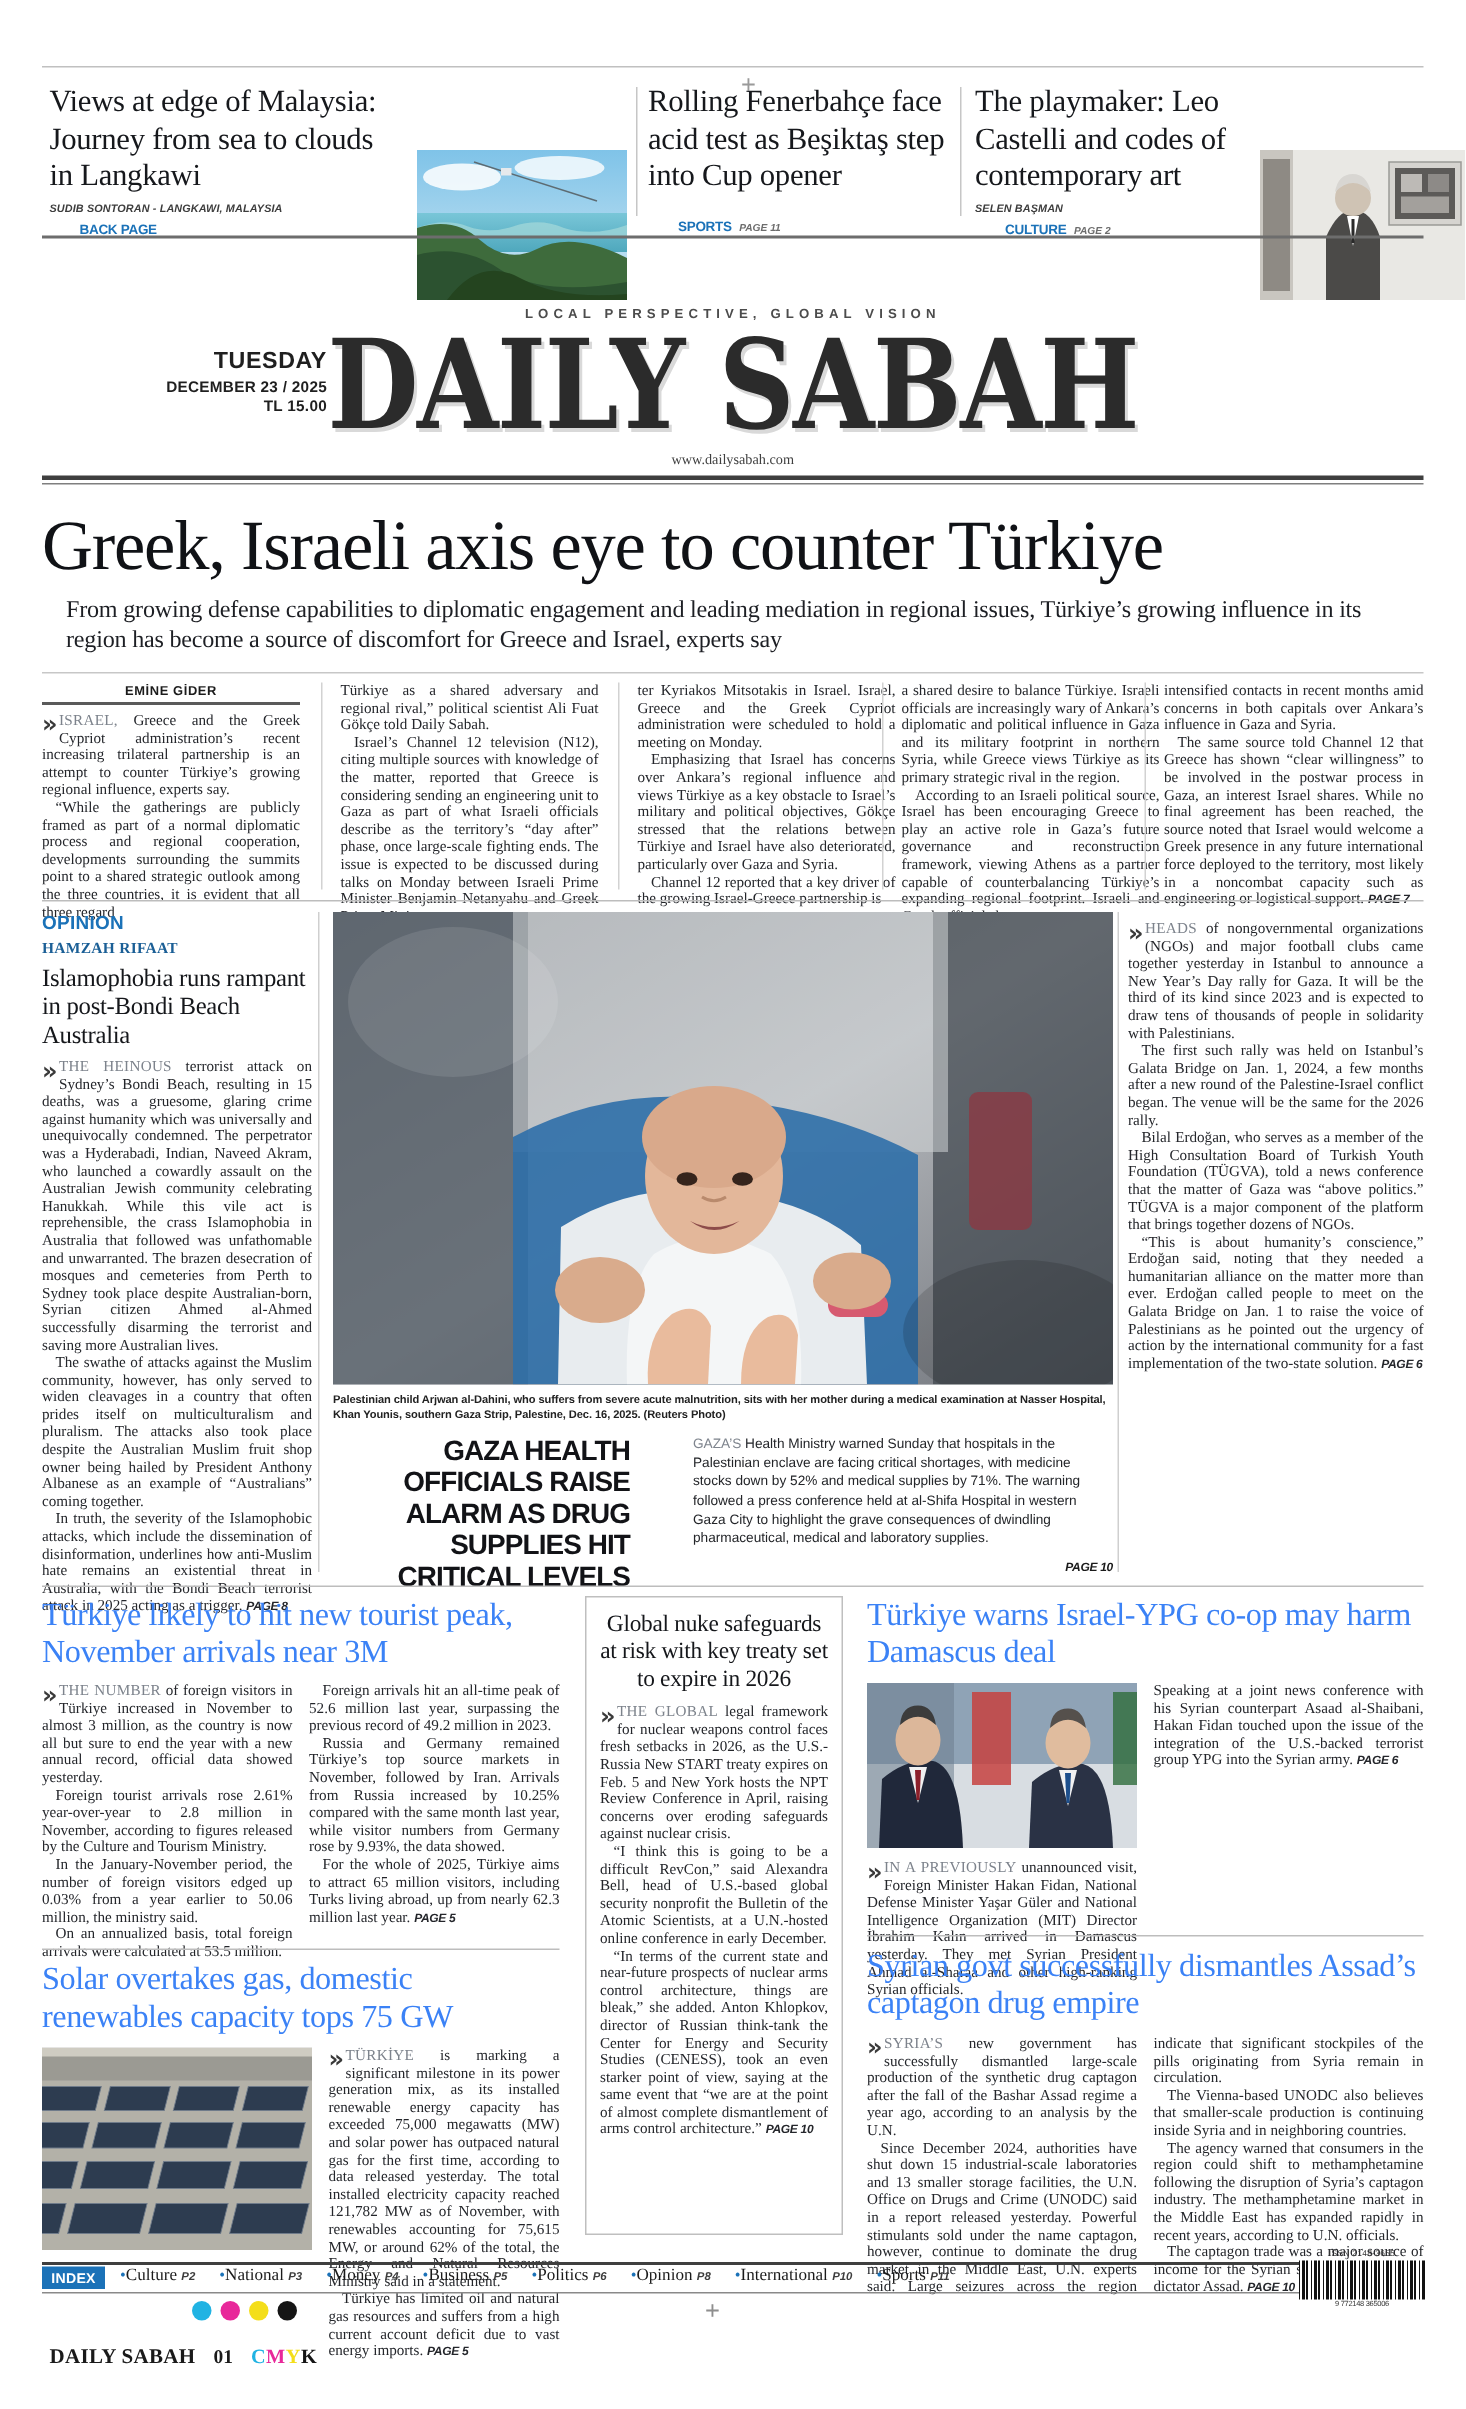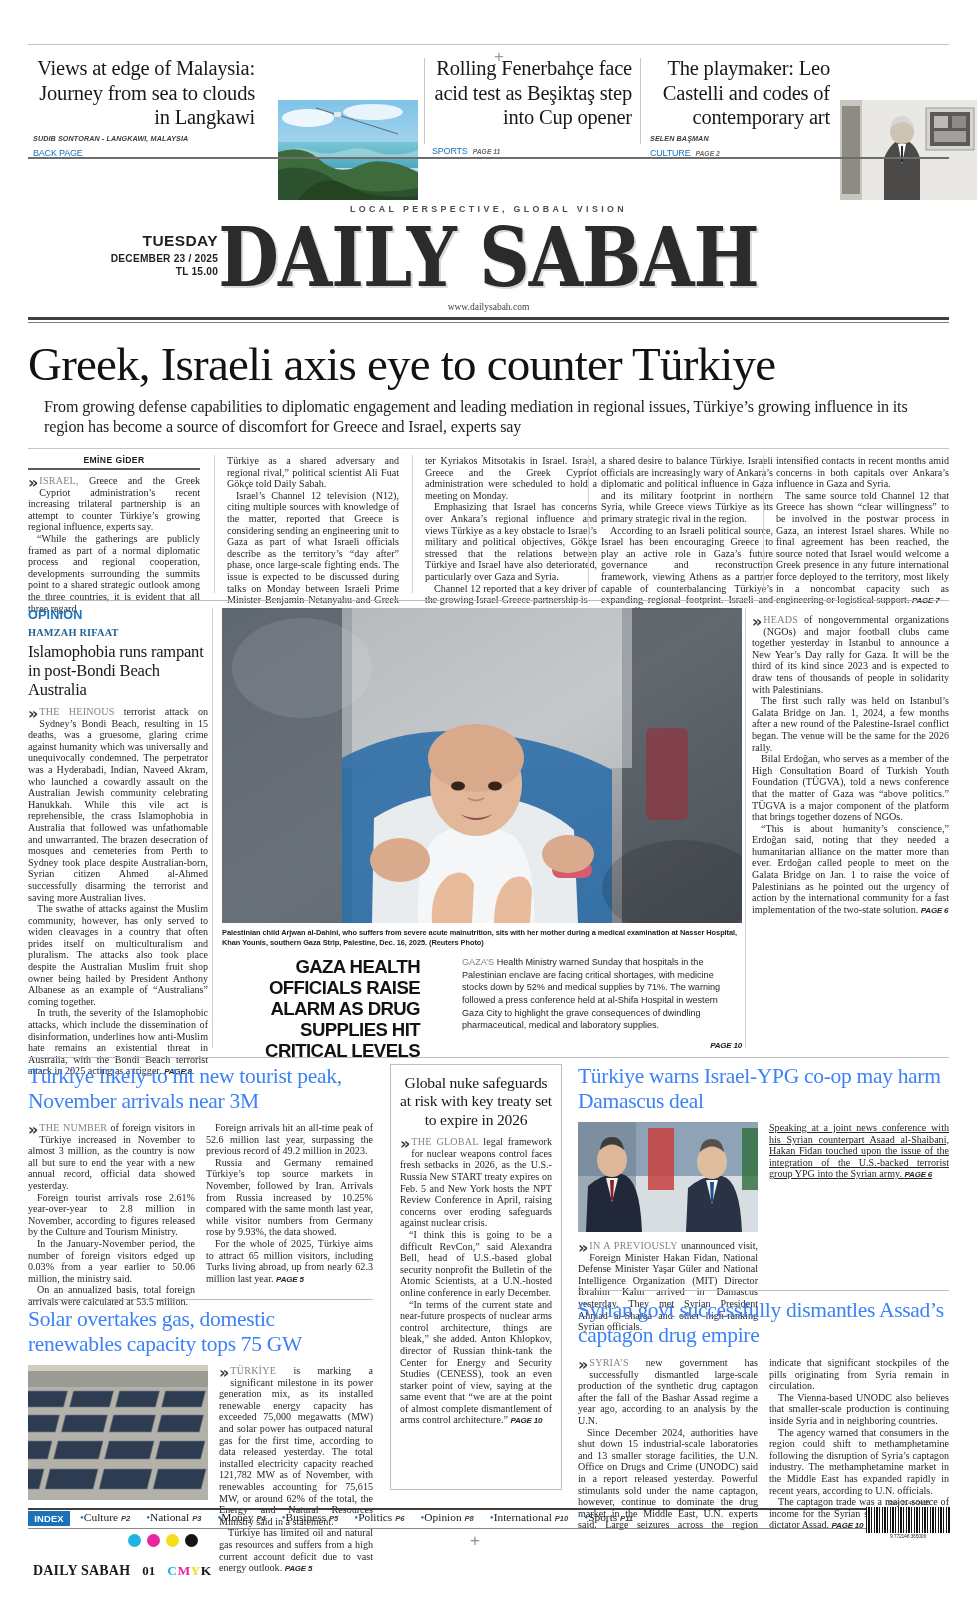--- a/index.html
+++ b/index.html
@@ -32,30 +32,30 @@
 
   
   .teaser-wrap { position:absolute; left:28px; top:44px; width:921px; height:115px; }
   .teaser-top-line { position:absolute; left:0; top:0; width:921px; height:1px; background:#c0c0c0; }
   .teaser-bot-line { position:absolute; left:0; top:113px; width:921px; height:2px; background:#6d6d6d; }
   .teaser-plus { position:absolute; left:466px; top:4px; font-size:17px; color:#9a9a9a;
                  font-family:"Liberation Sans", sans-serif; line-height:1; }
   .teaser { position:absolute; top:12px; }
   .teaser h3 {
     margin:0; font-weight:normal; font-size:20.5px; line-height:24.5px;
-    font-family:"Liberation Serif", serif; color:#16181c; letter-spacing:-.2px;text-align:right;
+    font-family:"Liberation Serif", serif; color:#16181c; letter-spacing:-.2px;
   }
   .teaser .byline {
     font-family:"Liberation Sans", sans-serif; font-size:7.2px; font-style:italic;
     font-weight:bold; color:#3d3d3d; letter-spacing:.1px; margin-top:4px;
   }
   .teaser .secline { margin-top:5px; display:flex; align-items:baseline; gap:5px; }
   .teaser .sec {
-    font-family:"Liberation Sans", sans-serif; font-weight:normal; font-size:9px;
-    color:#1b72b8; letter-spacing:-.2px;
+    font-family:"Liberation Sans", sans-serif; font-weight:bold; font-size:9px;
+    color:#1b72b8; letter-spacing:-.2px;margin-left:20px;
   }
   .teaser .pg { font-family:"Liberation Sans", sans-serif; font-size:6.8px;
     font-style:italic; font-weight:bold; color:#6d6d6d; }
   .tdiv { position:absolute; top:14px; width:1px; height:86px; background:#c6c6c6; }
 
   .t1 { left:5px;   width:222px; }
   .t2 { left:404px; width:200px; }
   .t3 { left:622px; width:180px; }
 
   .timg { position:absolute; top:13px; overflow:hidden; }
@@ -482,21 +482,21 @@
             <path d="M132 60 L136 60 L135 80 L133 80 Z" fill="#1d4f8c"></path>
 
             <rect x="70" y="6" width="26" height="62" fill="#c7423f" opacity=".85"></rect>
             <rect x="164" y="6" width="16" height="62" fill="#2f6d3c" opacity=".8"></rect>
           </svg>
         </div>
         <div class="body-txt" style="width:180px; margin-top:8px;">
           <p class="first"><span class="dropmark">»</span><span class="lead-caps">IN A PREVIOUSLY</span><span> unannounced visit, Foreign Minister Hakan Fidan, National Defense Minister Yaşar Güler and National Intelligence Organization (MIT) Director İbrahim Kalın arrived in Damascus yesterday. They met Syrian President Ahmad al-Sharaa and other high-ranking Syrian officials.</span></p>
         </div>
       </div>
-      <div class="body-txt" style="width:180px;text-decoration:underline;">
+      <div class="body-txt" style="width:180px;">
         <p class="first"><span>Speaking at a joint news conference with his Syrian counterpart Asaad al-Shaibani, Hakan Fidan touched upon the issue of the integration of the U.S.-backed terrorist group YPG into the Syrian army.</span> <span class="pageref">PAGE 6</span></p>
       </div>
     </div>
   </div>
 
   <div class="s4rule"></div>
   <div class="s4rule2"></div>
 
   <div class="solar">
     <div class="h-sec">Solar overtakes gas, domestic renewables capacity tops 75 GW</div>
@@ -521,21 +521,21 @@
             <rect x="-6" y="104" width="48" height="20" transform="skewX(-14)"></rect>
             <rect x="48" y="104" width="48" height="20" transform="skewX(-14)"></rect>
             <rect x="102" y="104" width="48" height="20" transform="skewX(-14)"></rect>
             <rect x="156" y="104" width="48" height="20" transform="skewX(-14)"></rect>
           </g>
           <rect y="0" width="180" height="6" fill="#cfccc2"></rect>
         </svg>
       </div>
       <div class="body-txt" style="width:154px;">
         <p class="first"><span class="dropmark">»</span><span class="lead-caps">TÜRKİYE</span><span> is marking a significant milestone in its power generation mix, as its installed renewable energy capacity has exceeded 75,000 megawatts (MW) and solar power has outpaced natural gas for the first time, according to data released yesterday. The total installed electricity capacity reached 121,782 MW as of November, with renewables accounting for 75,615 MW, or around 62% of the total, the Energy and Natural Resources Ministry said in a statement.</span></p>
-        <p><span>Türkiye has limited oil and natural gas resources and suffers from a high current account deficit due to vast energy outlook.</span> <span class="pageref">PAGE 5</span></p>
+        <p><span>Türkiye has limited oil and natural gas resources and suffers from a high current account deficit due to vast energy imports.</span> <span class="pageref">PAGE 5</span></p>
       </div>
     </div>
   </div>
 
   <div class="syria">
     <div class="h-sec">Syrian govt successfully dismantles Assad’s captagon drug empire</div>
     <div class="body-txt two-col" style="margin-top:9px;">
       <p class="first"><span class="dropmark">»</span><span class="lead-caps">SYRIA’S</span><span> new government has successfully dismantled large-scale production of the synthetic drug captagon after the fall of the Bashar Assad regime a year ago, according to an analysis by the U.N.</span></p>
       <p>Since December 2024, authorities have shut down 15 industrial-scale laboratories and 13 smaller storage facilities, the U.N. Office on Drugs and Crime (UNODC) said in a report released yesterday. Powerful stimulants sold under the name captagon, however, continue to dominate the drug market in the Middle East, U.N. experts said. Large seizures across the region indicate that significant stockpiles of the pills originating from Syria remain in circulation.</p>
       <p>The Vienna-based UNODC also believes that smaller-scale production is continuing inside Syria and in neighboring countries.</p>

